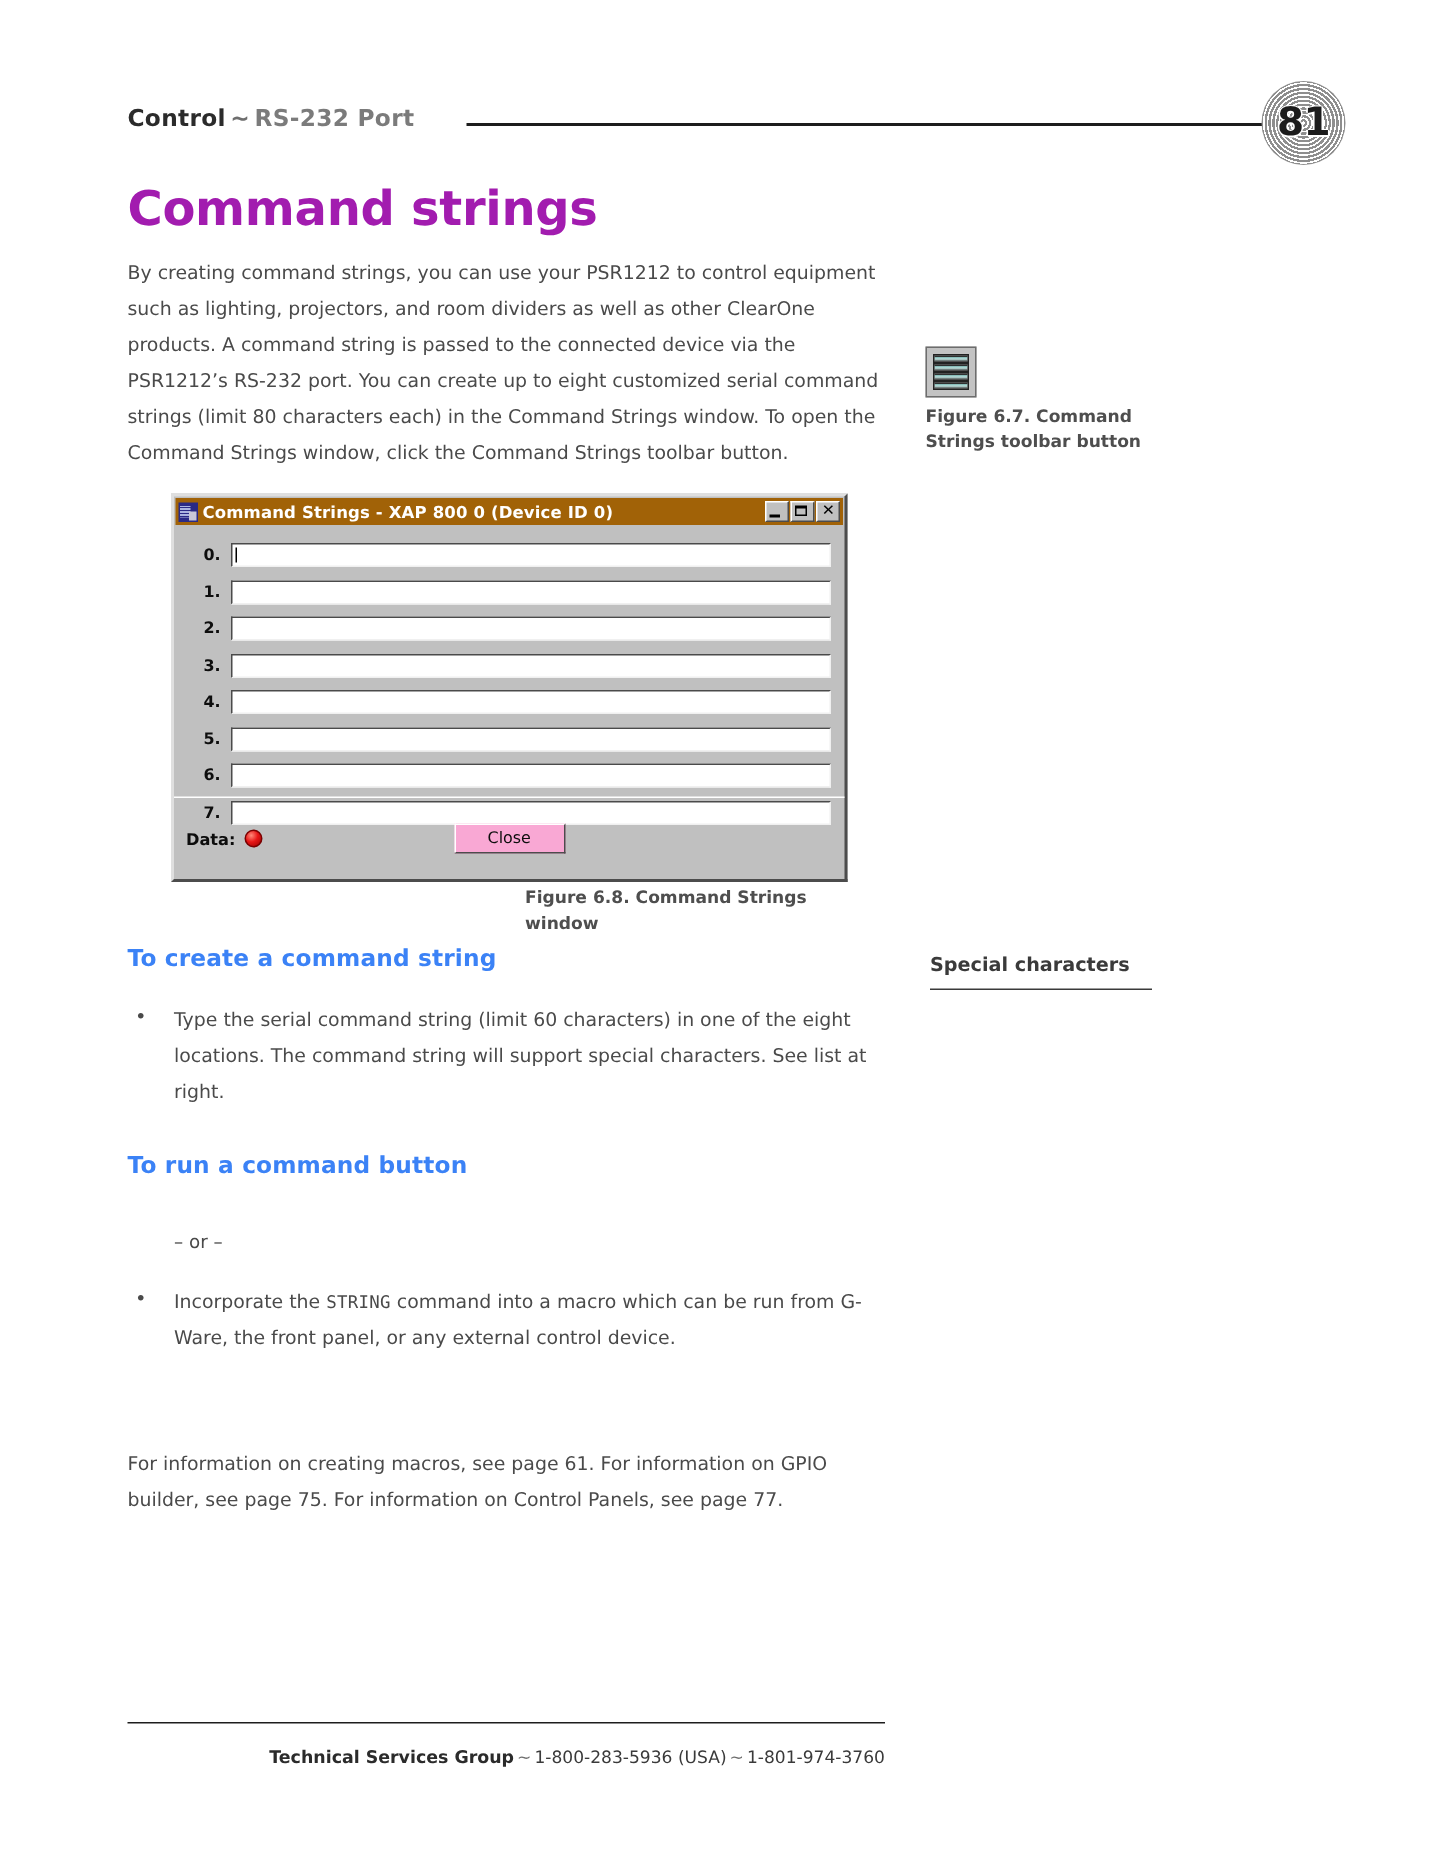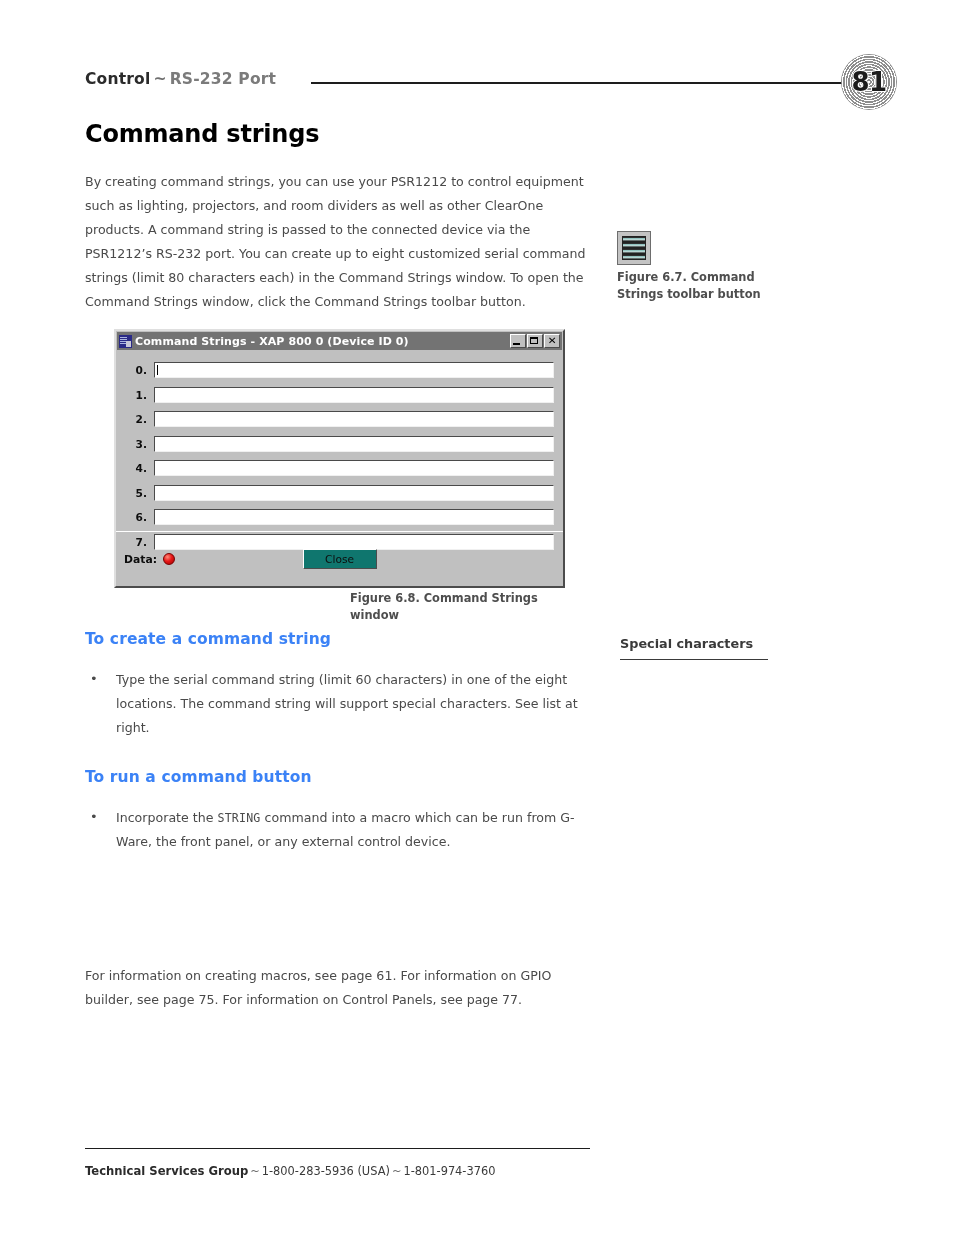--- a/index.html
+++ b/index.html
@@ -71,22 +71,22 @@
   }
 
   
   h1.doc-title {
     position: absolute;
     left: 85px;
     top: 120px;
     margin: 0;
     font-family: "DejaVu Sans", sans-serif;
     font-weight: bold;
-    font-size: 24px;
-    color: #000000;
+    font-size: 32px;
+    color: #a21caf;
     letter-spacing: -0.2px;
   }
 
   h2.sec-title {
     position: absolute;
     left: 85px;
     margin: 0;
     font-family: "DejaVu Sans", sans-serif;
     font-weight: bold;
     font-size: 15.5px;
@@ -199,21 +199,21 @@
     box-sizing: border-box;
     background: #c0c0c0;
     border-top: 2px solid #dfdfdf;
     border-left: 2px solid #dfdfdf;
     border-right: 2px solid #4c4c4c;
     border-bottom: 2px solid #4c4c4c;
     font-family: "DejaVu Sans", sans-serif;
   }
   .win-titlebar {
     height: 18px;
-    background: #737373;
+    background: #a16207;
     display: flex;
     align-items: center;
     padding: 0 2px 0 2px;
     margin: 1px;
     justify-content: space-between;
   }
   .win-appicon {
     width: 13px;
     height: 13px;
     margin-right: 3px;
@@ -352,21 +352,21 @@
     border: 1px solid #7a0000;
     box-sizing: border-box;
   }
   .close-btn {
     position: absolute;
     left: 50%;
     transform: translateX(-50%);
     width: 74px;
     height: 20px;
     box-sizing: border-box;
-    background: #0f766e;
+    background: #f9a8d4;
     border-top: 1.5px solid #ffffff;
     border-left: 1.5px solid #ffffff;
     border-right: 1.5px solid #4c4c4c;
     border-bottom: 1.5px solid #4c4c4c;
     display: flex;
     align-items: center;
     justify-content: center;
     font-size: 10.6px;
     color: #0d0d0d;
   }
@@ -411,21 +411,21 @@
     top: 1148px;
     width: 505px;
     height: 1.4px;
     background: #1d1d1d;
   }
   .footer {
     position: absolute;
     left: 85px;
     top: 1164px;
     width: 505px;
-    text-align: left;
+    text-align: right;
     font-size: 11.4px;
     color: #3a3a3a;
     white-space: nowrap;
   }
   .footer .bold {
     font-weight: bold;
     color: #2b2b2b;
     font-size: 11.6px;
   }
   .footer .tilde { color: #6e6e6e; padding: 0 2px; }
@@ -514,20 +514,21 @@
 </div>
 <div class="fig-caption fig68-caption">Figure 6.8. Command Strings window</div>
 
 <h2 class="sec-title t-create">To create a command string</h2>
 <ul class="bullets create-list">
   <li class="bulleted">Type the serial command string (limit 60 characters) in one of the eight locations. The command string will support special characters. See list at right.</li>
 </ul>
 
 <h2 class="sec-title t-run">To run a command button</h2>
 <ul class="bullets run-list">
+  <li class="or-line">– or –</li>
   <li class="bulleted"><span>Incorporate the </span><span class="mono">STRING</span><span> command into a macro which can be run from G-Ware, the front panel, or any external control device.</span></li>
 </ul>
 
 <div class="body-col closing">For information on creating macros, see page 61. For information on GPIO builder, see page 75. For information on Control Panels, see page 77.</div>
 
 <div class="sidebar">
   <h3>Special characters</h3>
   <div class="rule"></div>
 </div>
 

